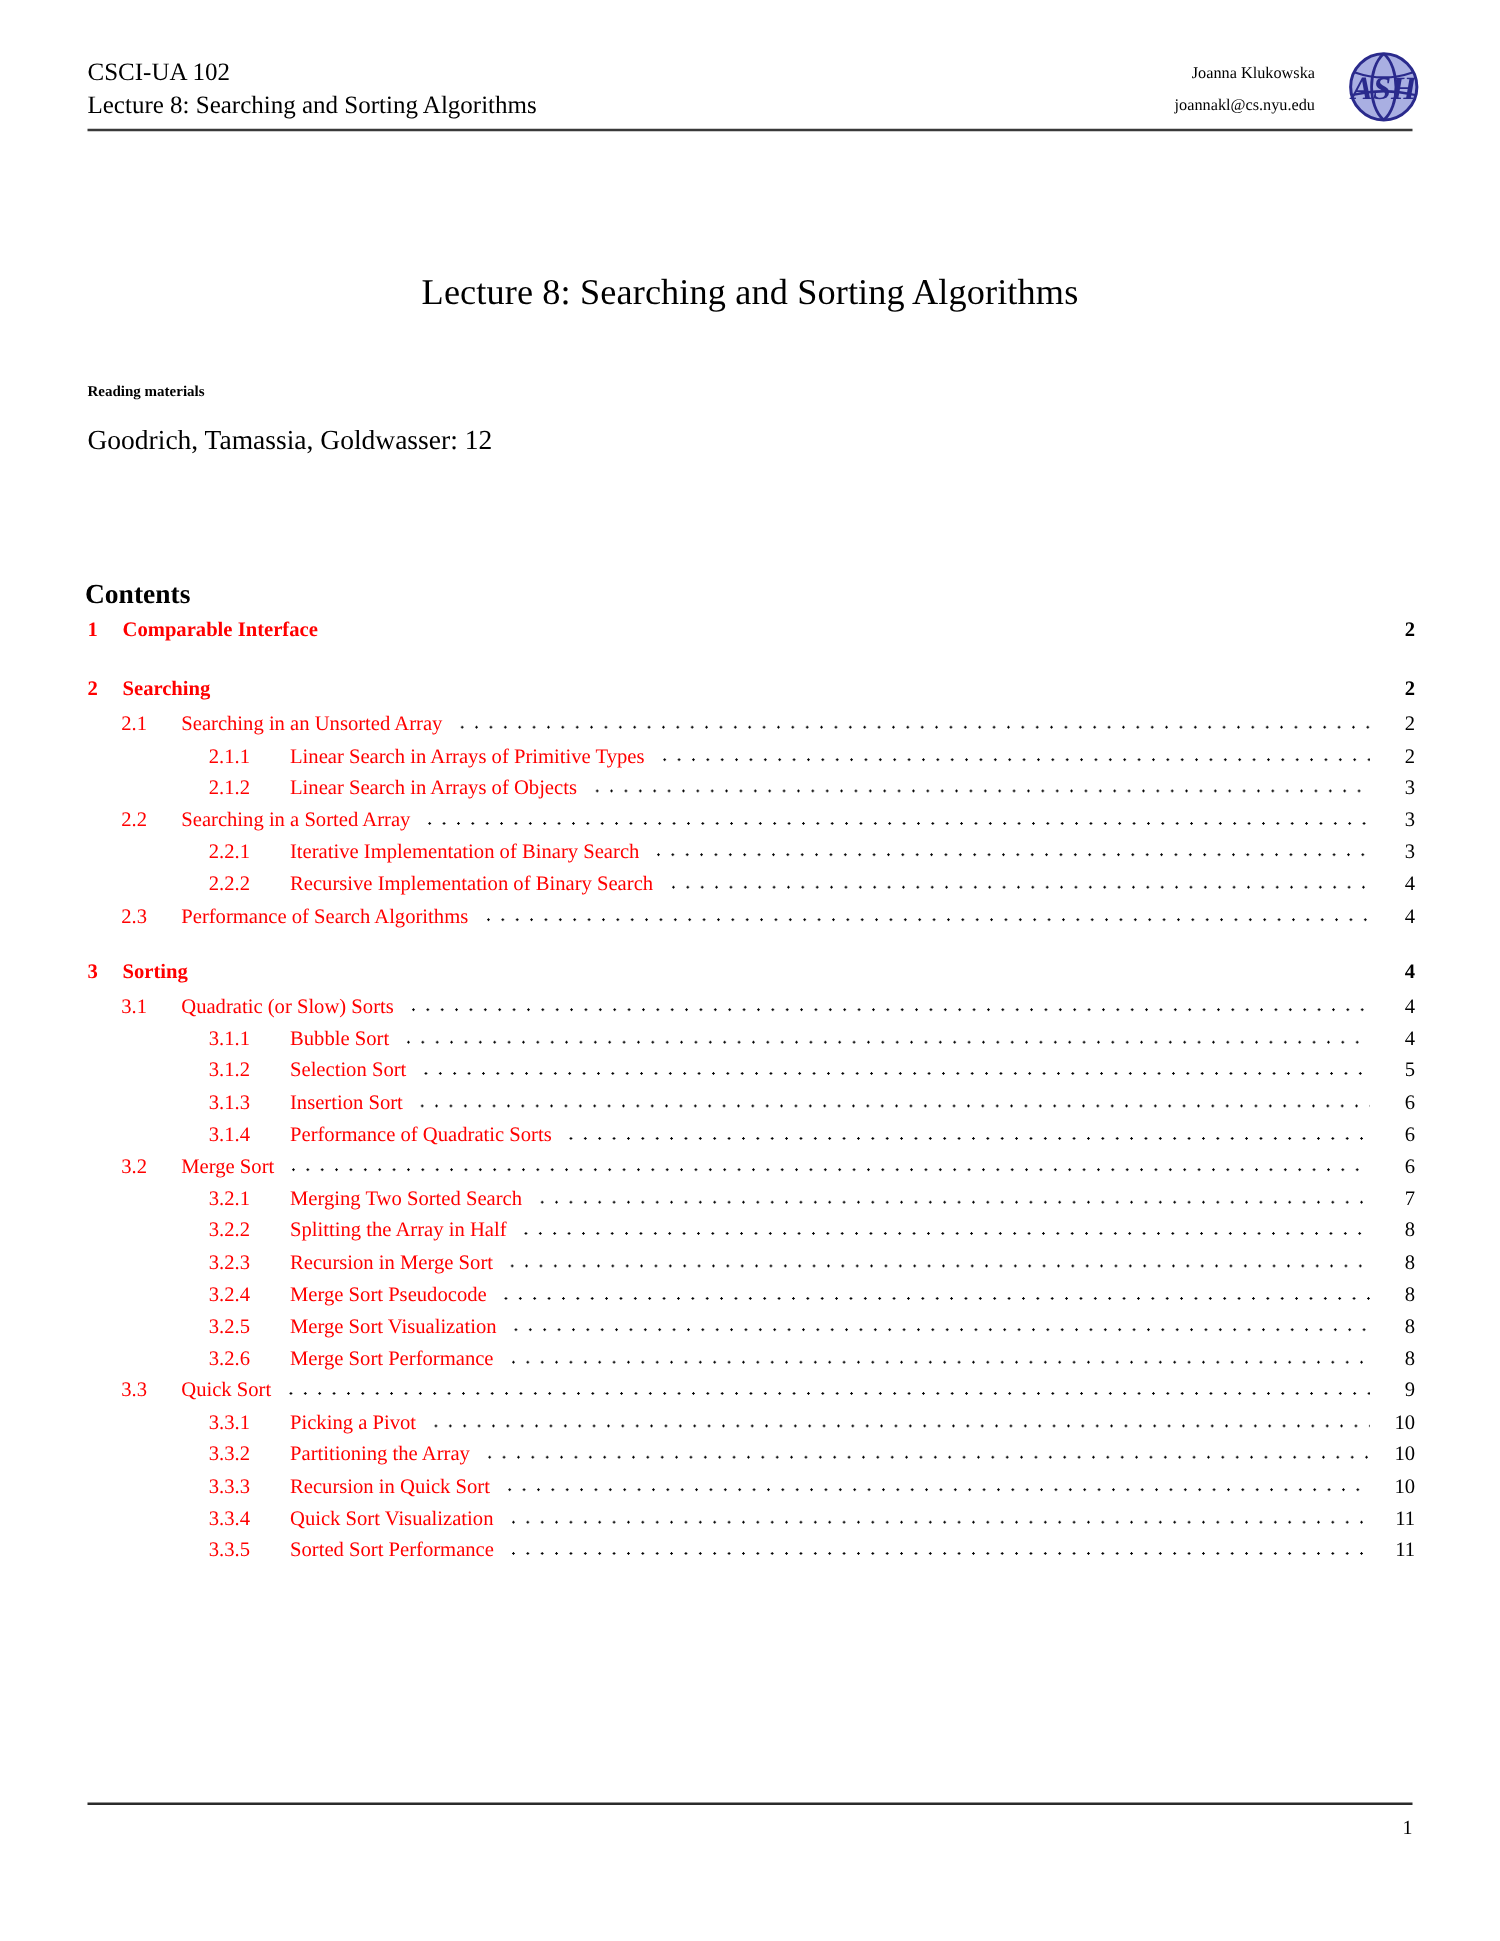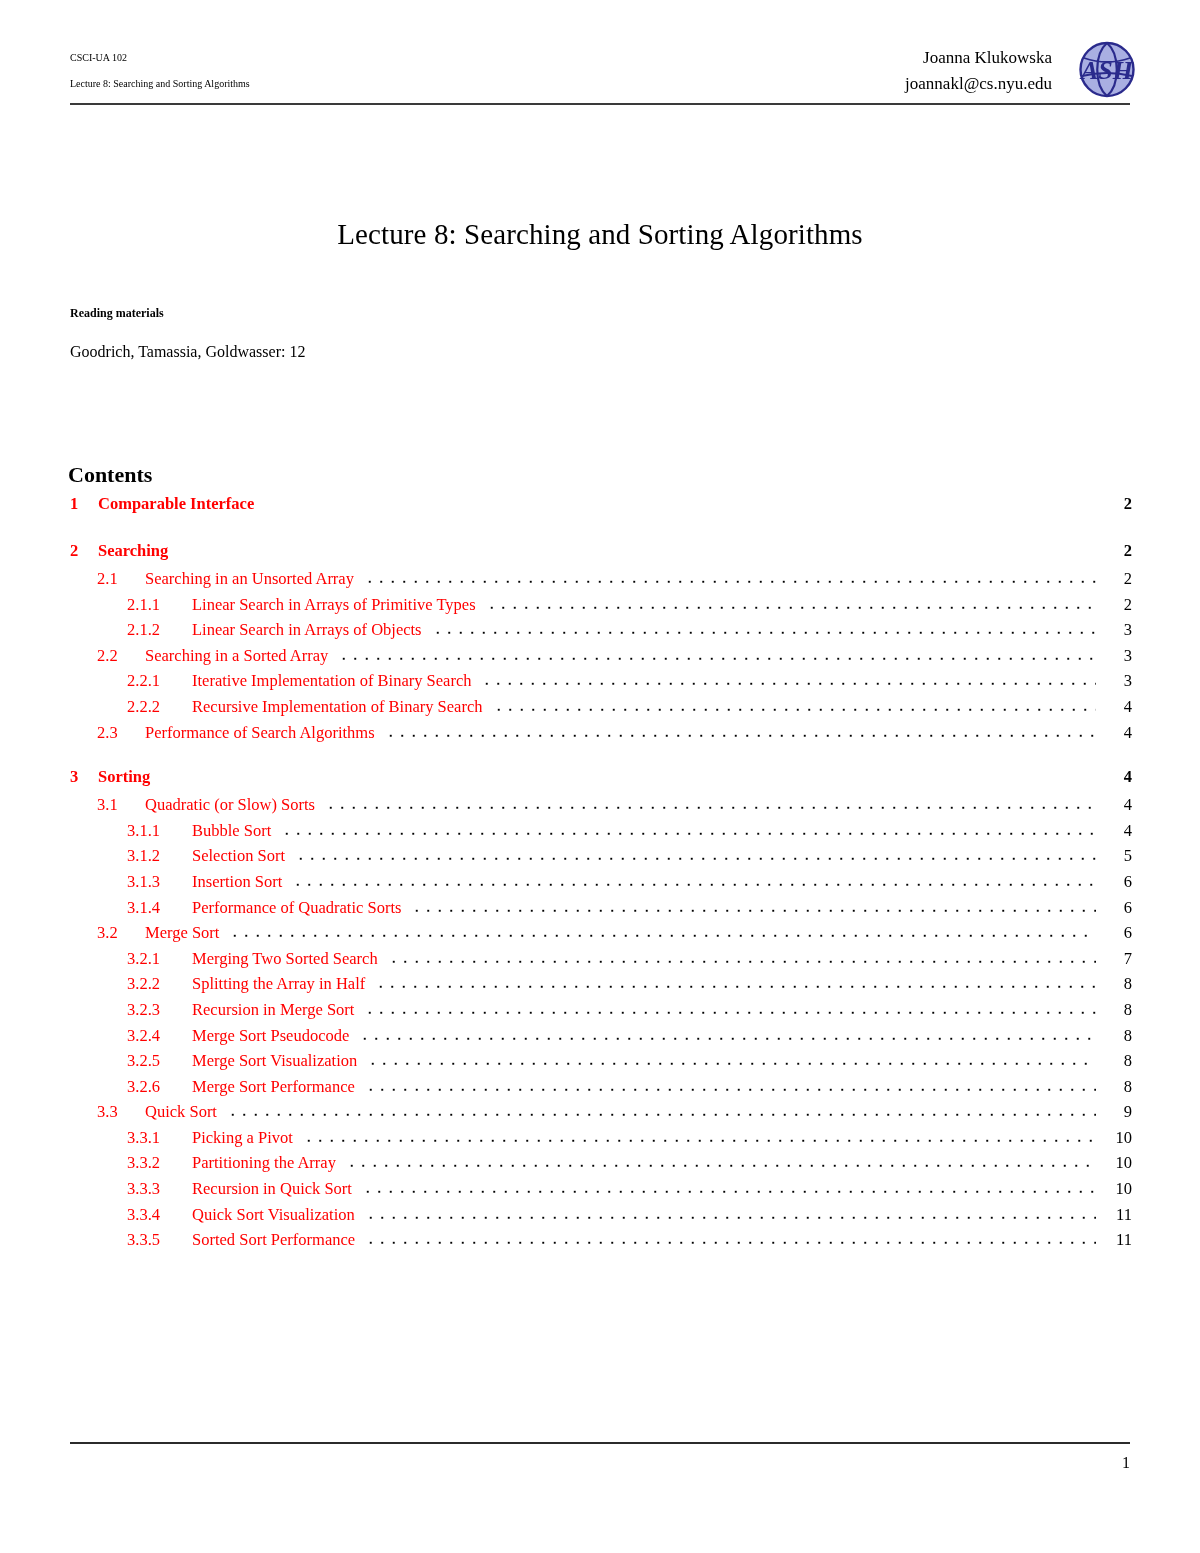--- a/index.html
+++ b/index.html
@@ -31,30 +31,30 @@
     position: absolute;
     left: 70px;
     top: 45px;
     width: 1060px;
     height: 62px;
   }
   .hdr-left {
     position: absolute;
     left: 0;
     top: 0;
-    font-size: 10px;
+    font-size: 20px;
     line-height: 26px;
     white-space: nowrap;
   }
   .hdr-right {
     position: absolute;
     right: 78px;
     top: 0;
     text-align: right;
-    font-size: 17px;
+    font-size: 13px;
     line-height: 26px;
     white-space: nowrap;
   }
   .hdr-logo {
     position: absolute;
     right: -10px;
     top: -9px;
     width: 66px;
     height: 66px;
   }
@@ -87,21 +87,21 @@
     top: 302px;
     width: 700px;
   }
   .reading-heading {
     font-size: 12px;
     font-weight: bold;
     line-height: 22px;
     margin: 0 0 16px 0;
   }
   .reading-line {
-    font-size: 16px;
+    font-size: 22px;
     line-height: 24px;
   }
 
   
   .contents-heading {
     position: absolute;
     left: 68px;
     top: 440px;
     font-size: 22px;
     font-weight: bold;
@@ -131,21 +131,21 @@
   .toc-row.gap-before {
     margin-top: 19px;
   }
 
   .toc-num {
     flex: 0 0 auto;
     text-align: left;
   }
   .lvl1 .toc-num { width: 28px; }
   .lvl2 .toc-num { width: 48px; margin-left: 27px; }
-  .lvl3 .toc-num { width: 65px; margin-left: 57px; }
+  .lvl3 .toc-num { width: 65px; margin-left: 97px; }
 
   .toc-label {
     flex: 0 0 auto;
     padding-right: 10px;
   }
 
   .toc-leader {
     flex: 1 1 auto;
     overflow: hidden;
     height: 14px;

